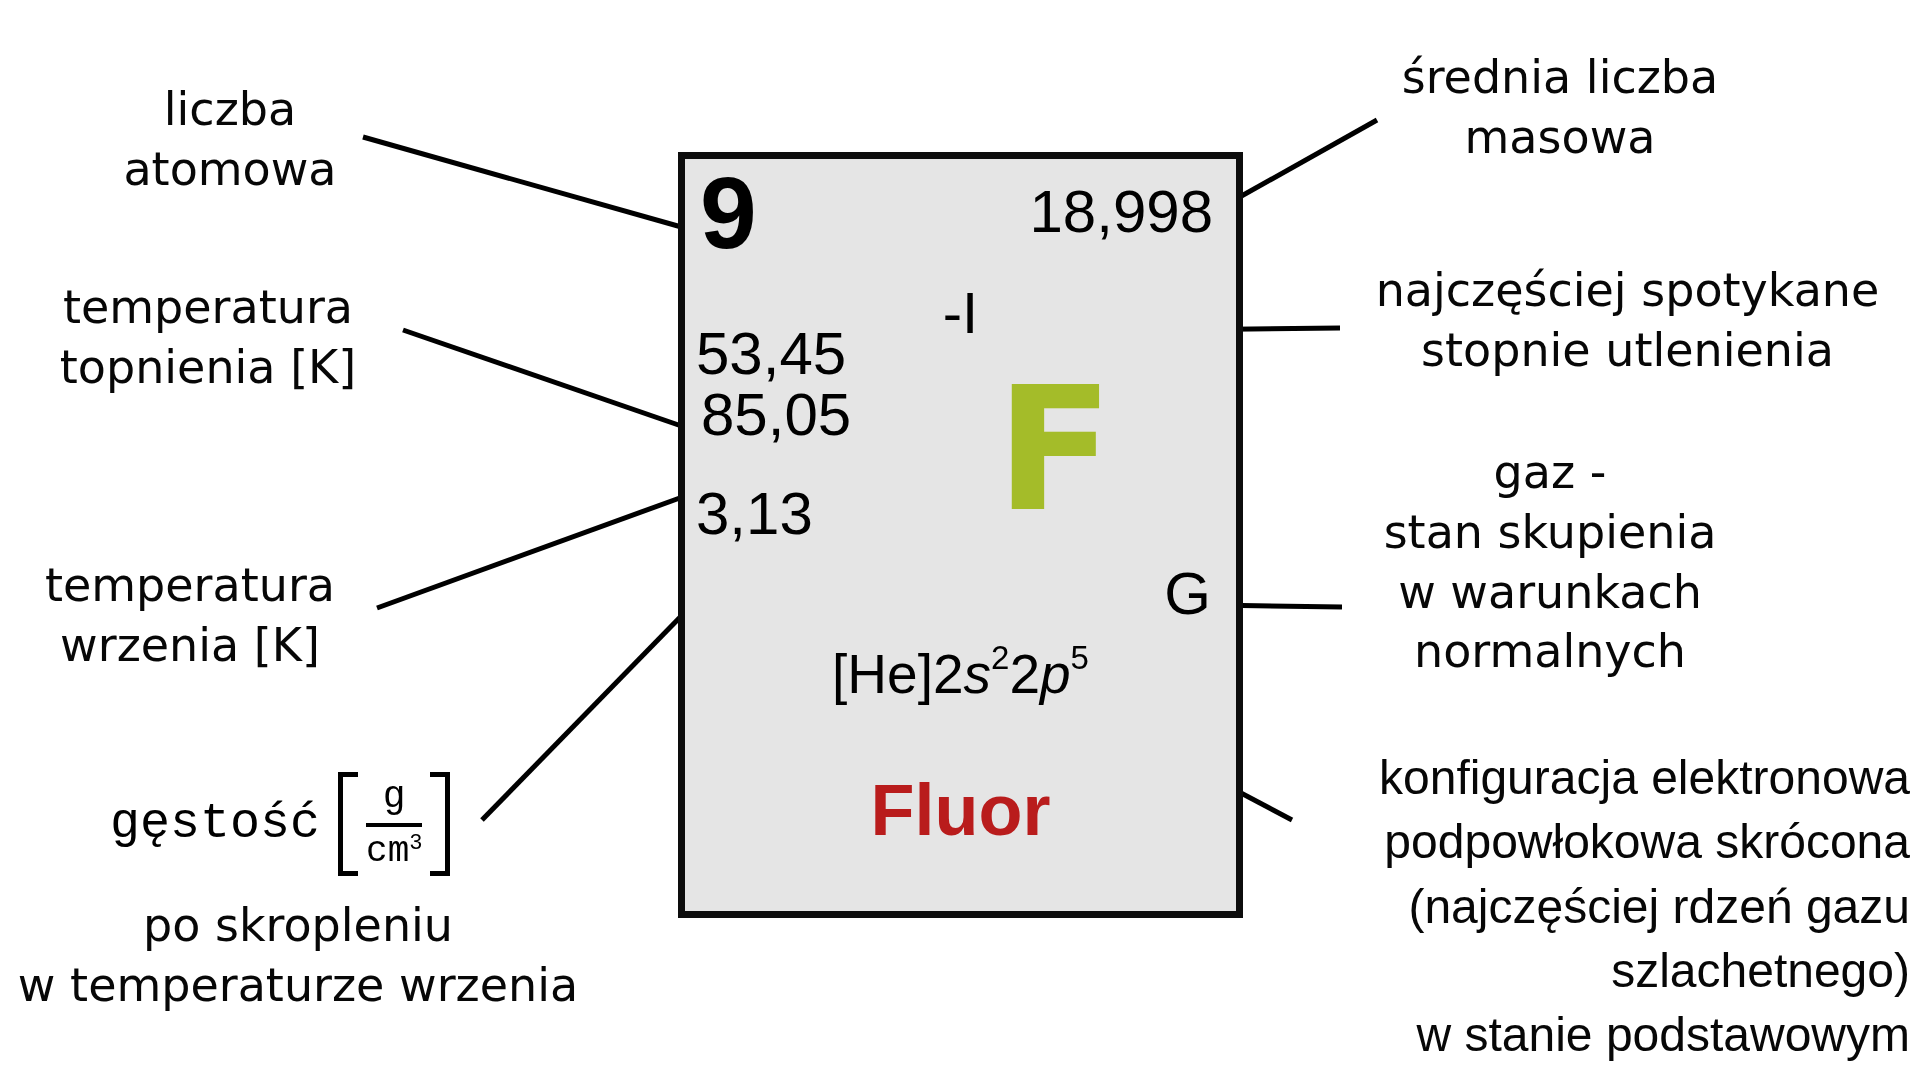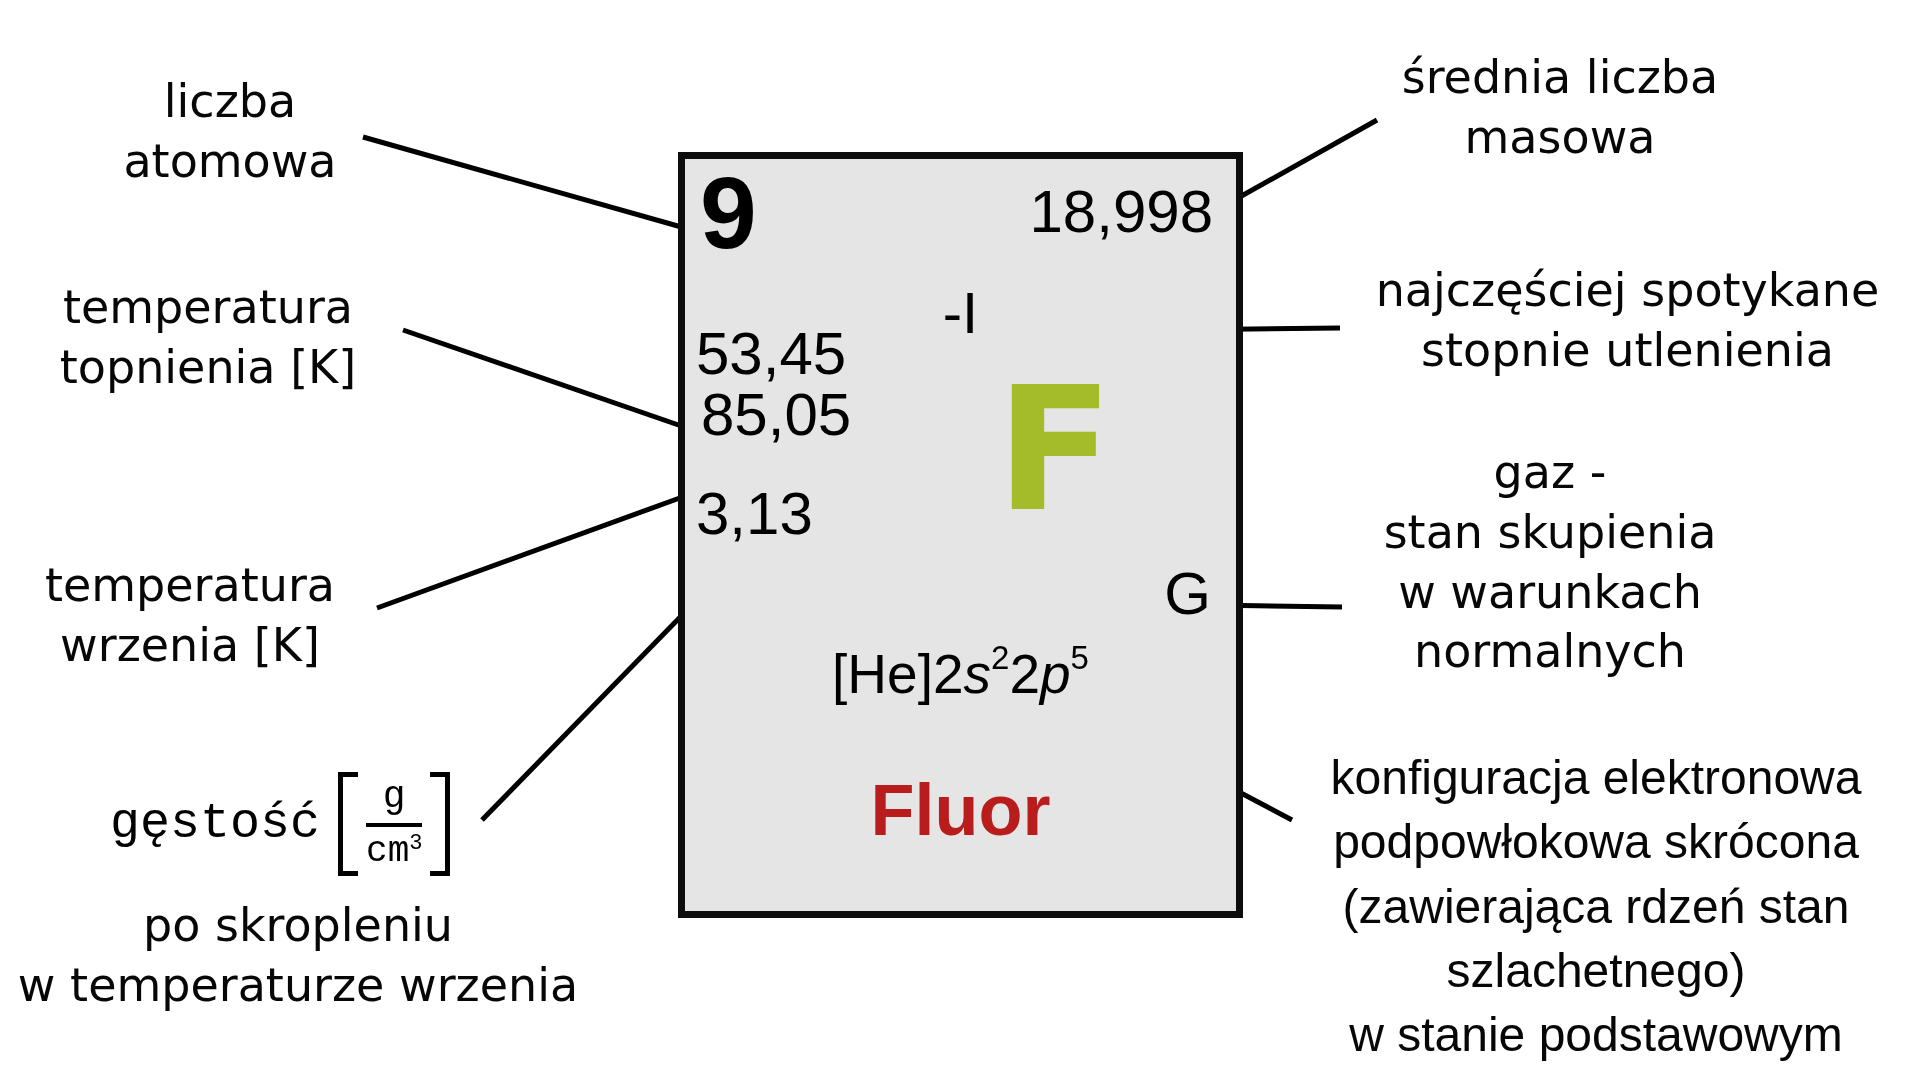--- a/index.html
+++ b/index.html
@@ -31,27 +31,27 @@
   .sym { left:318px; top:212px; font-size:172px; font-weight:700; line-height:1; color:#a4bc29; }
   .dens { left:18px; top:332px; font-size:60px; line-height:1; }
   .stateG { right:32px; top:412px; font-size:60px; line-height:1; }
   .config { left:0; top:495px; width:100%; text-align:center; font-size:55px; line-height:1; font-family:"Liberation Sans", sans-serif; }
   .config i { font-style:italic; }
   .config .sup { font-size:33px; position:relative; top:-24px; }
   .ename { left:0; top:622px; width:100%; text-align:center; font-size:72px; font-weight:700; line-height:1; color:#b91c1c; font-family:"Liberation Sans", sans-serif; }
 
   
   .lbl { position:absolute; font-size:46px; line-height:1.3; text-align:center; color:#070707; }
-  .lbl-atomic { left:40px; top:72px; width:380px; }
+  .lbl-atomic { left:40px; top:80px; width:380px; }
   .lbl-melt { left:8px; top:278px; width:400px; }
   .lbl-boil { left:0px; top:556px; width:380px; }
   .lbl-mass { left:1350px; top:48px; width:420px; }
   .lbl-ox { left:1335px; top:261px; width:585px; }
   .lbl-state { left:1355px; top:443px; width:390px; }
-  .lbl-config { left:1282px; top:746px; width:628px; font-family:"Liberation Sans", sans-serif; font-size:48px; line-height:1.34; }
+  .lbl-config { left:1282px; top:746px; width:628px; font-family:"Liberation Sans", sans-serif; font-size:48px; line-height:1.34;text-align:right; }
   .lbl-densnote { left:8px; top:896px; width:580px; }
 
   
   .dens-row { position:absolute; left:110px; top:772px; display:flex; align-items:center; gap:18px;font-family:Liberation Mono, monospace; }
   .dens-word { font-size:50px; line-height:1; }
   .bracket-box { display:flex; align-items:stretch; }
   .bk { width:15px; }
   .bk-l { border-left:5px solid #000; border-top:5px solid #000; border-bottom:5px solid #000; }
   .bk-r { border-right:5px solid #000; border-top:5px solid #000; border-bottom:5px solid #000; }
   .frac { display:flex; flex-direction:column; align-items:center; padding:6px 8px; }
@@ -135,16 +135,16 @@
 <div class="lbl lbl-state">
   <div>gaz -</div>
   <div>stan skupienia</div>
   <div>w warunkach</div>
   <div>normalnych</div>
 </div>
 
 <div class="lbl lbl-config">
   <div>konfiguracja elektronowa</div>
   <div>podpowłokowa skrócona</div>
-  <div>(zawierająca rdzeń stan</div>
+  <div>(najczęściej rdzeń gazu</div>
   <div>szlachetnego)</div>
   <div>w stanie podstawowym</div>
 </div>
 
 </body></html>

